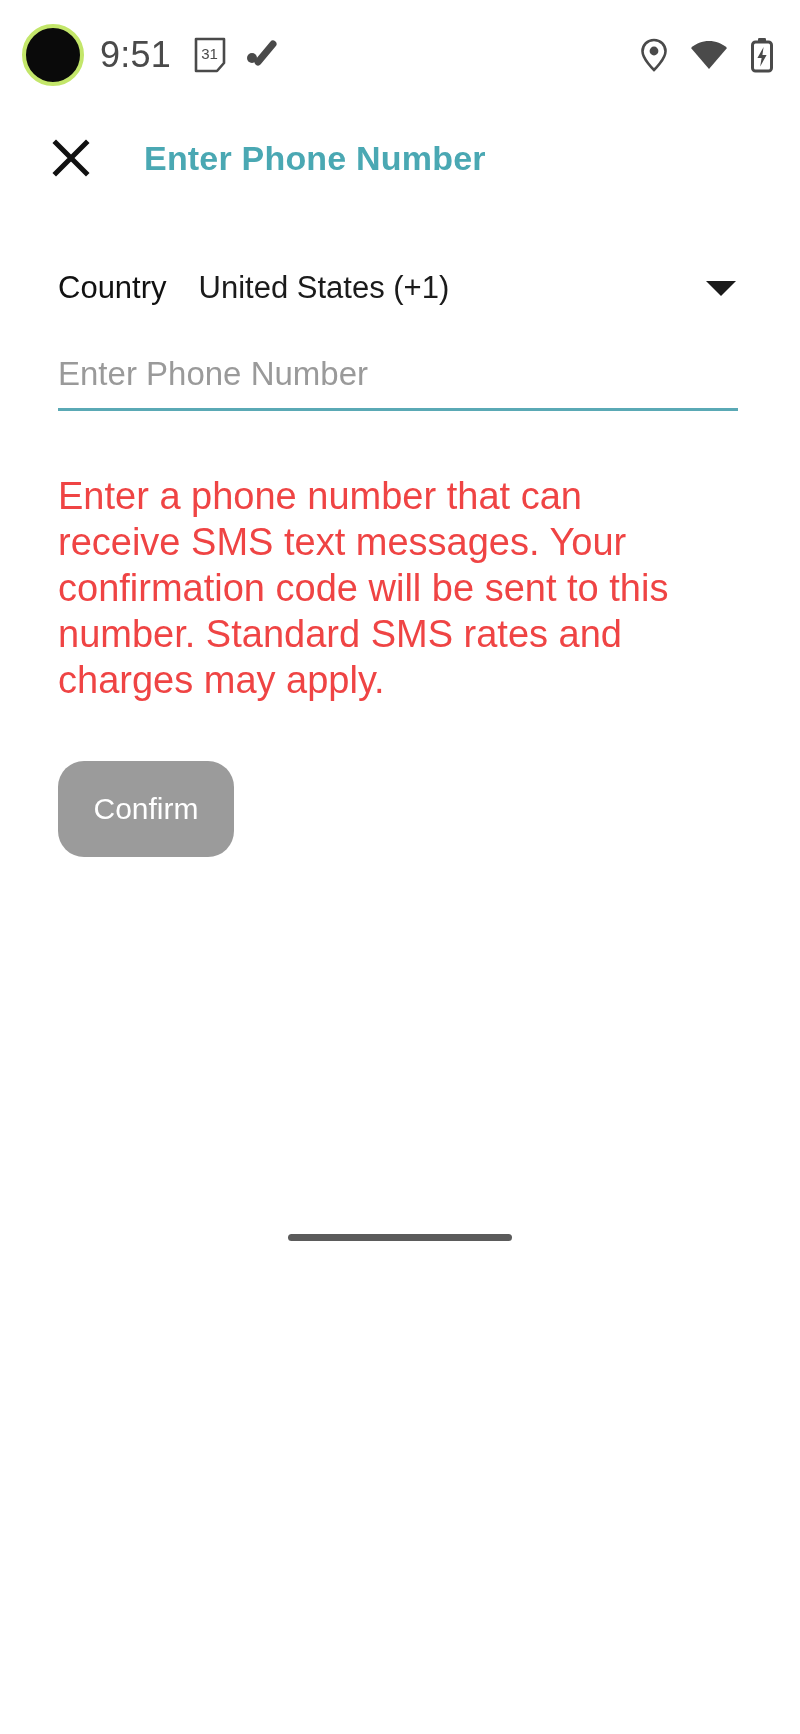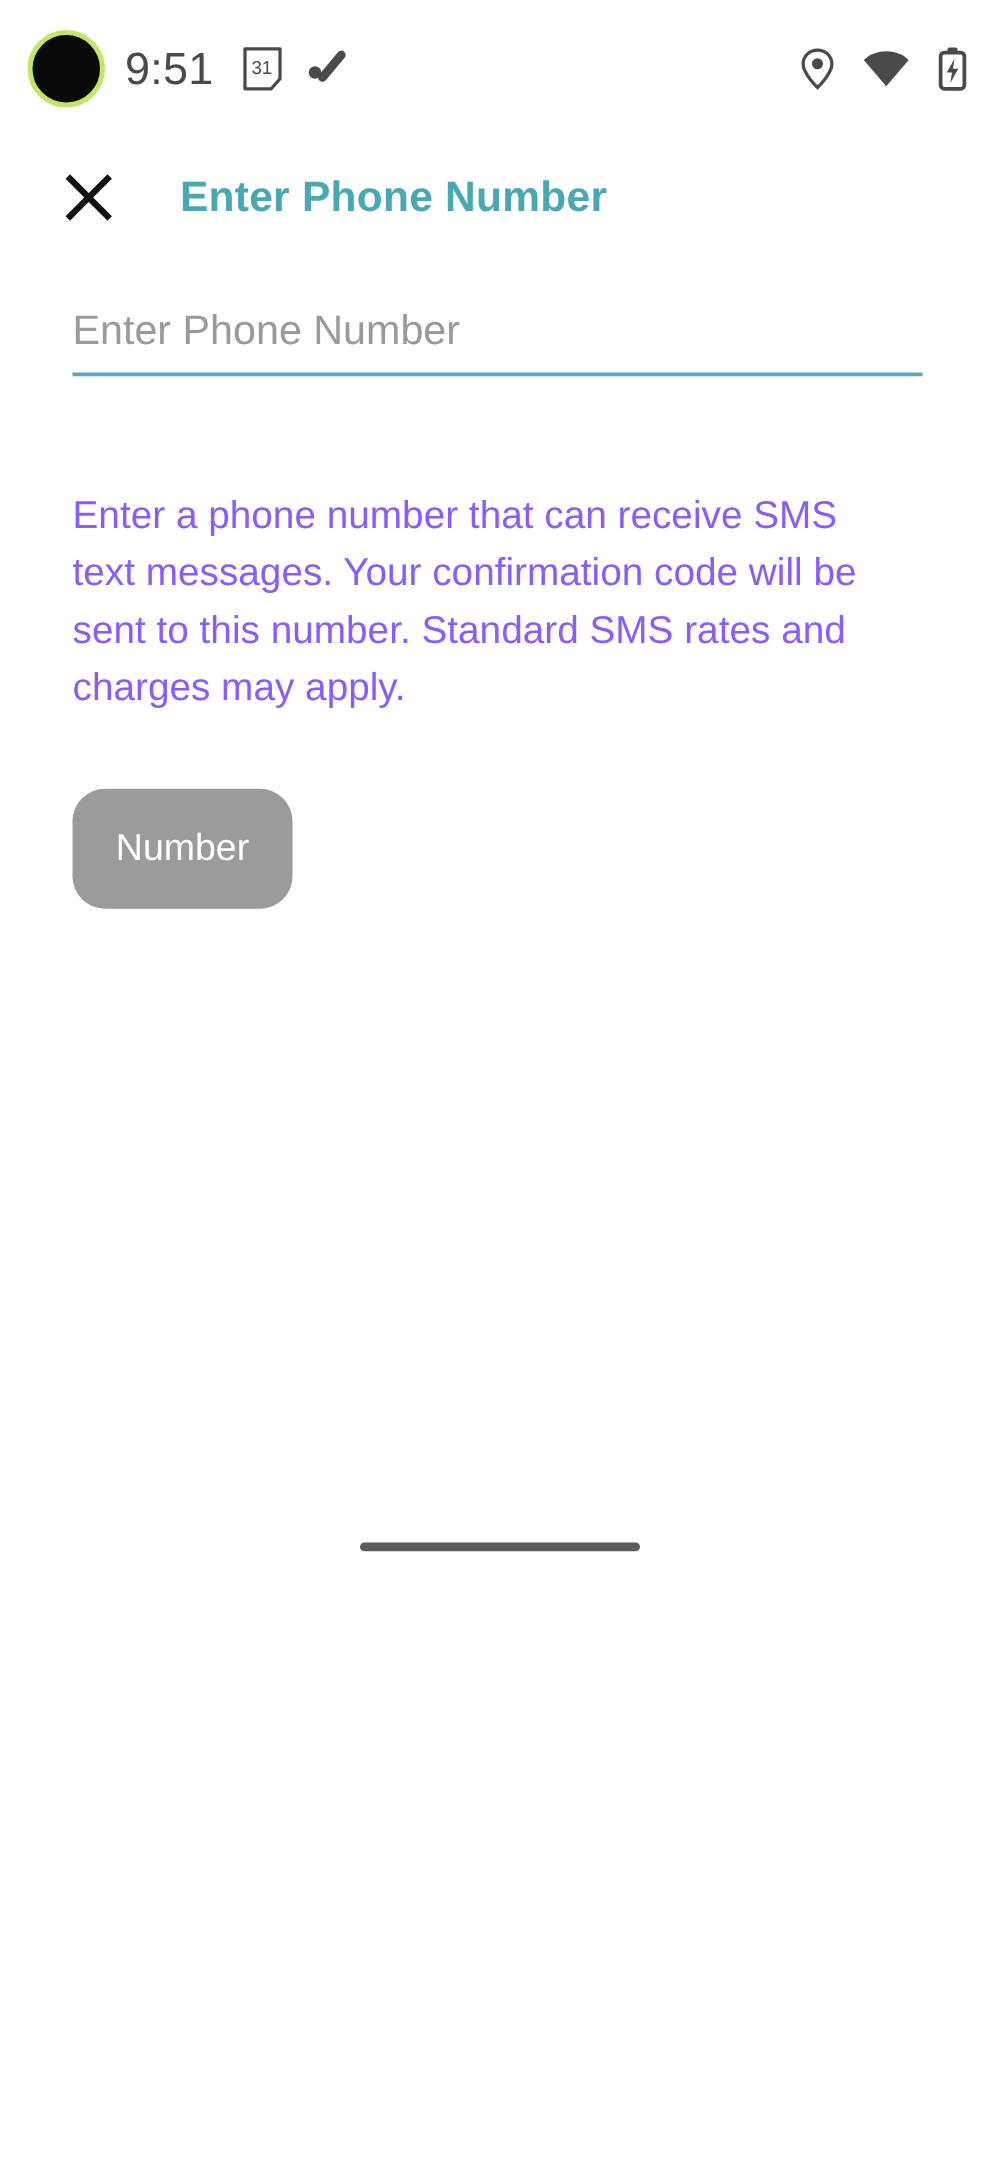--- a/index.html
+++ b/index.html
@@ -151,24 +151,24 @@
     padding: 0;
     height: 48px;
     line-height: 48px;
   }
   .phone-input::placeholder {
     color: #9a9a9a;
     opacity: 1;
   }
 
   .help-text {
-    margin-top: 88px;
-    font-size: 31px;
+    margin-top: 62px;
+    font-size: 38px;
     line-height: 46px;
-    color: #8b5cf6;
+    color: #ef4444;
     max-width: 640px;
   }
 
   .confirm-btn {
     margin-top: 58px;
     display: inline-flex;
     align-items: center;
     justify-content: center;
     height: 96px;
     padding: 0 34px;
@@ -250,28 +250,33 @@
     <div class="close-btn">
       <svg width="40" height="40" viewBox="0 0 40 40" aria-hidden="true">
         <path d="M5 5 L35 35 M35 5 L5 35" stroke="#111111" stroke-width="5" stroke-linecap="square"></path>
       </svg>
     </div>
     <div class="app-title">Enter Phone Number</div>
   </div>
 
   <div class="content">
 
+    <div class="country-row">
+      <span class="country-label">Country</span>
+      <span class="country-value">United States (+1)</span>
+      <span class="caret"></span>
+    </div>
 
     <div class="phone-field">
       <input class="phone-input" type="text" value="" placeholder="Enter Phone Number" style="">
     </div>
 
     <div class="help-text">Enter a phone number that can receive SMS text messages. Your confirmation code will be sent to this number. Standard SMS rates and charges may apply.</div>
 
-    <button class="confirm-btn">Number</button>
+    <button class="confirm-btn">Confirm</button>
 
   </div>
 
   <div class="nav-bar">
     <div class="nav-pill"></div>
   </div>
 
 </div>
 
 </body></html>

